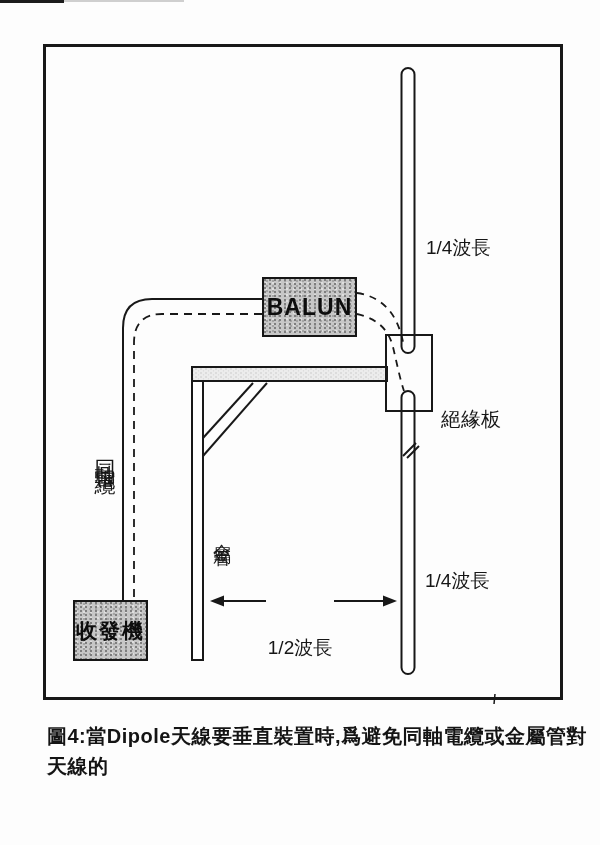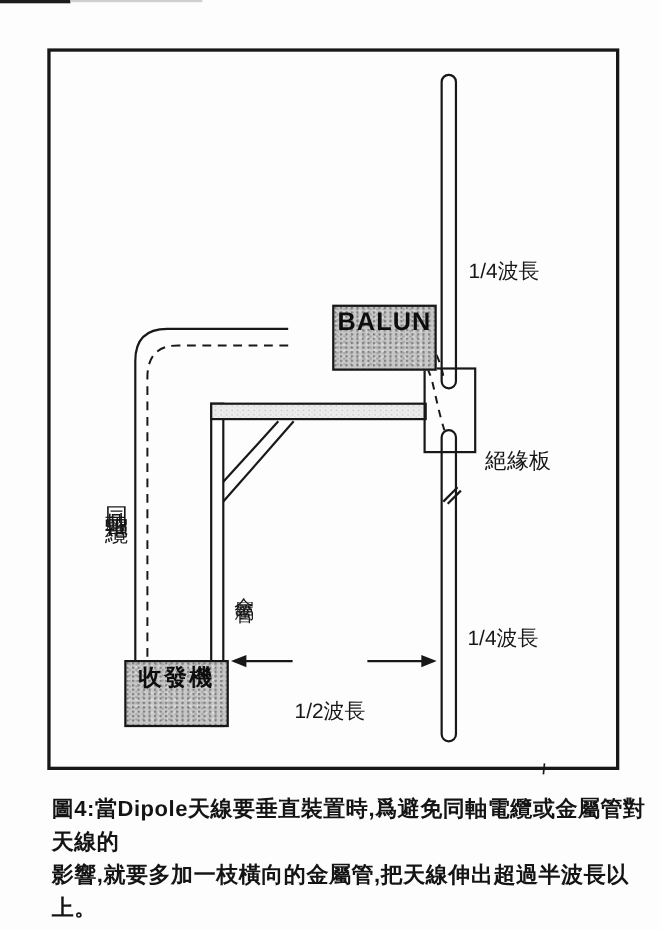--- a/index.html
+++ b/index.html
@@ -16,27 +16,27 @@
 
   .stipple-box {
     position:absolute;
     border:2px solid #161616;
     background-color:#c7c7c7;
     background-image:
       radial-gradient(circle at 1px 1px, #7e7e7e 0.8px, transparent 1.4px),
       radial-gradient(circle at 3px 2px, #a5a5a5 0.8px, transparent 1.4px),
       radial-gradient(circle at 2px 4px, #dedede 0.9px, transparent 1.5px);
     background-size:5px 4px, 6px 5px, 7px 6px;
-    display:flex; align-items:flex-start; justify-content:center;margin-left:40px;
+    display:flex; align-items:center; justify-content:center;
   }
   .balun-box { left:262px; top:277px; width:95px; height:60px; }
   .balun-box .box-label {
     font-size:23px; font-weight:bold; letter-spacing:1px; color:#0d0d0d;
   }
-  .transceiver-box { left:73px; top:600px; width:95px; height:61px; }
+  .transceiver-box { left:73px; top:600px; width:75px; height:61px; }
   .transceiver-box .box-label {
     font-size:21px; font-weight:bold; letter-spacing:2px; color:#0d0d0d;
   }
 
   .diagram-label {
     position:absolute;
     font-size:19px;
     color:#161616;
     white-space:nowrap;
     line-height:1.05;
@@ -127,16 +127,15 @@
 
   <div class="diagram-label label-quarter-top">1/4波長</div>
   <div class="diagram-label label-quarter-bottom">1/4波長</div>
   <div class="diagram-label label-insulator">絕緣板</div>
   <div class="diagram-label label-half-wave">1/2波長</div>
   <div class="diagram-label label-vertical label-coax">同軸電纜</div>
   <div class="diagram-label label-vertical label-metal-pipe">金屬管</div>
 
   <div class="caption">
     <div>圖4:當Dipole天線要垂直裝置時,爲避免同軸電纜或金屬管對天線的</div>
-    <div>影響,就要多加一枝橫向的金屬管,把天線伸出超過半波長以上。</div>
   </div>
 
 </div>
 
 </body></html>

